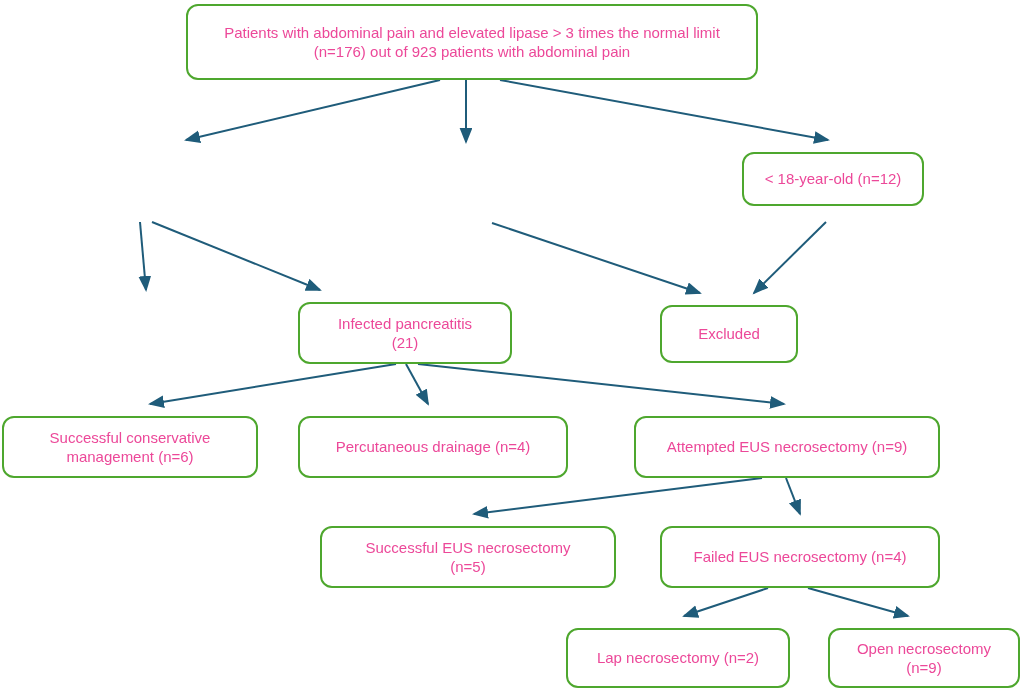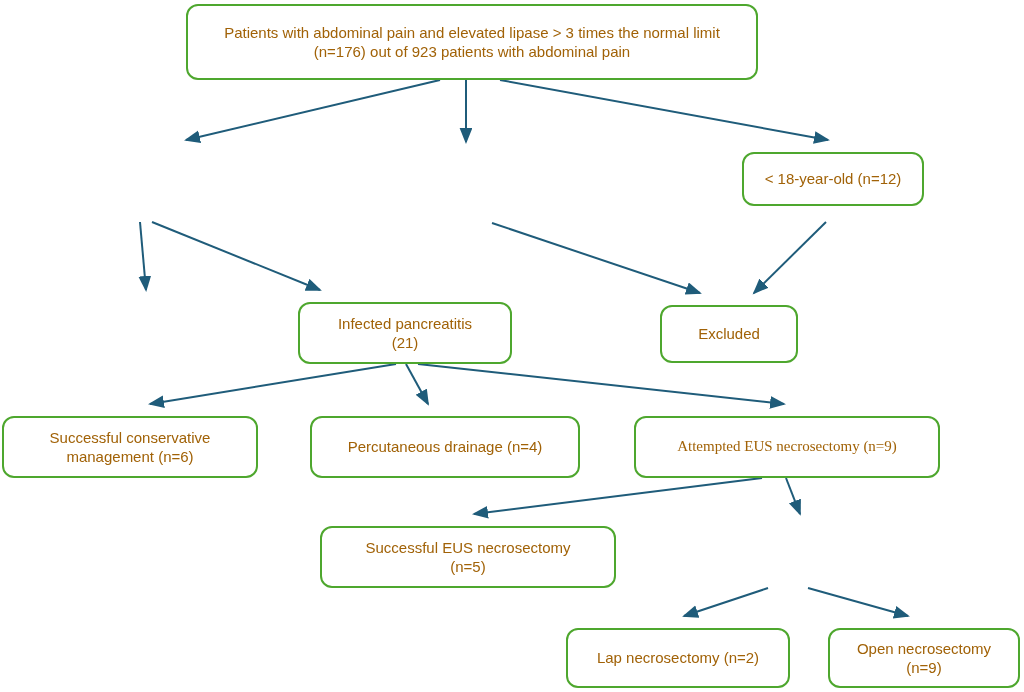--- a/index.html
+++ b/index.html
@@ -24,21 +24,21 @@
     width: 1024px;
     height: 692px;
     pointer-events: none;
   }
   .node {
     position: absolute;
     box-sizing: border-box;
     border: 2px solid #4ea72e;
     border-radius: 12px;
     background: #ffffff;
-    color: #a16207;
+    color: #ec4899;
     display: flex;
     align-items: center;
     justify-content: center;
     text-align: center;
     font-size: 15px;
     line-height: 1.28;
     padding: 16px 8px;
     white-space: pre-line;
   }
 </style>
@@ -70,20 +70,21 @@
       </g>
   </svg>
 <div class="node" style="left: 186px; top: 4px; width: 572px; height: 76px;">Patients with abdominal pain and elevated lipase &gt; 3 times the normal limit
 (n=176) out of 923 patients with abdominal pain</div>
     <div class="node" style="left: 742px; top: 152px; width: 182px; height: 54px;">&lt; 18-year-old (n=12)</div>
     <div class="node" style="left: 298px; top: 302px; width: 214px; height: 62px;">Infected pancreatitis
 (21)</div>
     <div class="node" style="left: 660px; top: 305px; width: 138px; height: 58px;">Excluded</div>
     <div class="node" style="left: 2px; top: 416px; width: 256px; height: 62px;">Successful conservative
 management (n=6)</div>
-    <div class="node" style="left: 310px; top: 416px; width: 270px; height: 62px;">Percutaneous drainage (n=4)</div>
-    <div class="node" style="left: 634px; top: 416px; width: 306px; height: 62px; font-family: Liberation Serif, serif;">Attempted EUS necrosectomy (n=9)</div>
+    <div class="node" style="left: 298px; top: 416px; width: 270px; height: 62px;">Percutaneous drainage (n=4)</div>
+    <div class="node" style="left: 634px; top: 416px; width: 306px; height: 62px;">Attempted EUS necrosectomy (n=9)</div>
     <div class="node" style="left: 320px; top: 526px; width: 296px; height: 62px;">Successful EUS necrosectomy
 (n=5)</div>
+    <div class="node" style="left: 660px; top: 526px; width: 280px; height: 62px;">Failed EUS necrosectomy (n=4)</div>
     <div class="node" style="left: 566px; top: 628px; width: 224px; height: 60px;">Lap necrosectomy (n=2)</div>
     <div class="node" style="left: 828px; top: 628px; width: 192px; height: 60px;">Open necrosectomy
 (n=9)</div>
   </div>
 
 </body></html>

